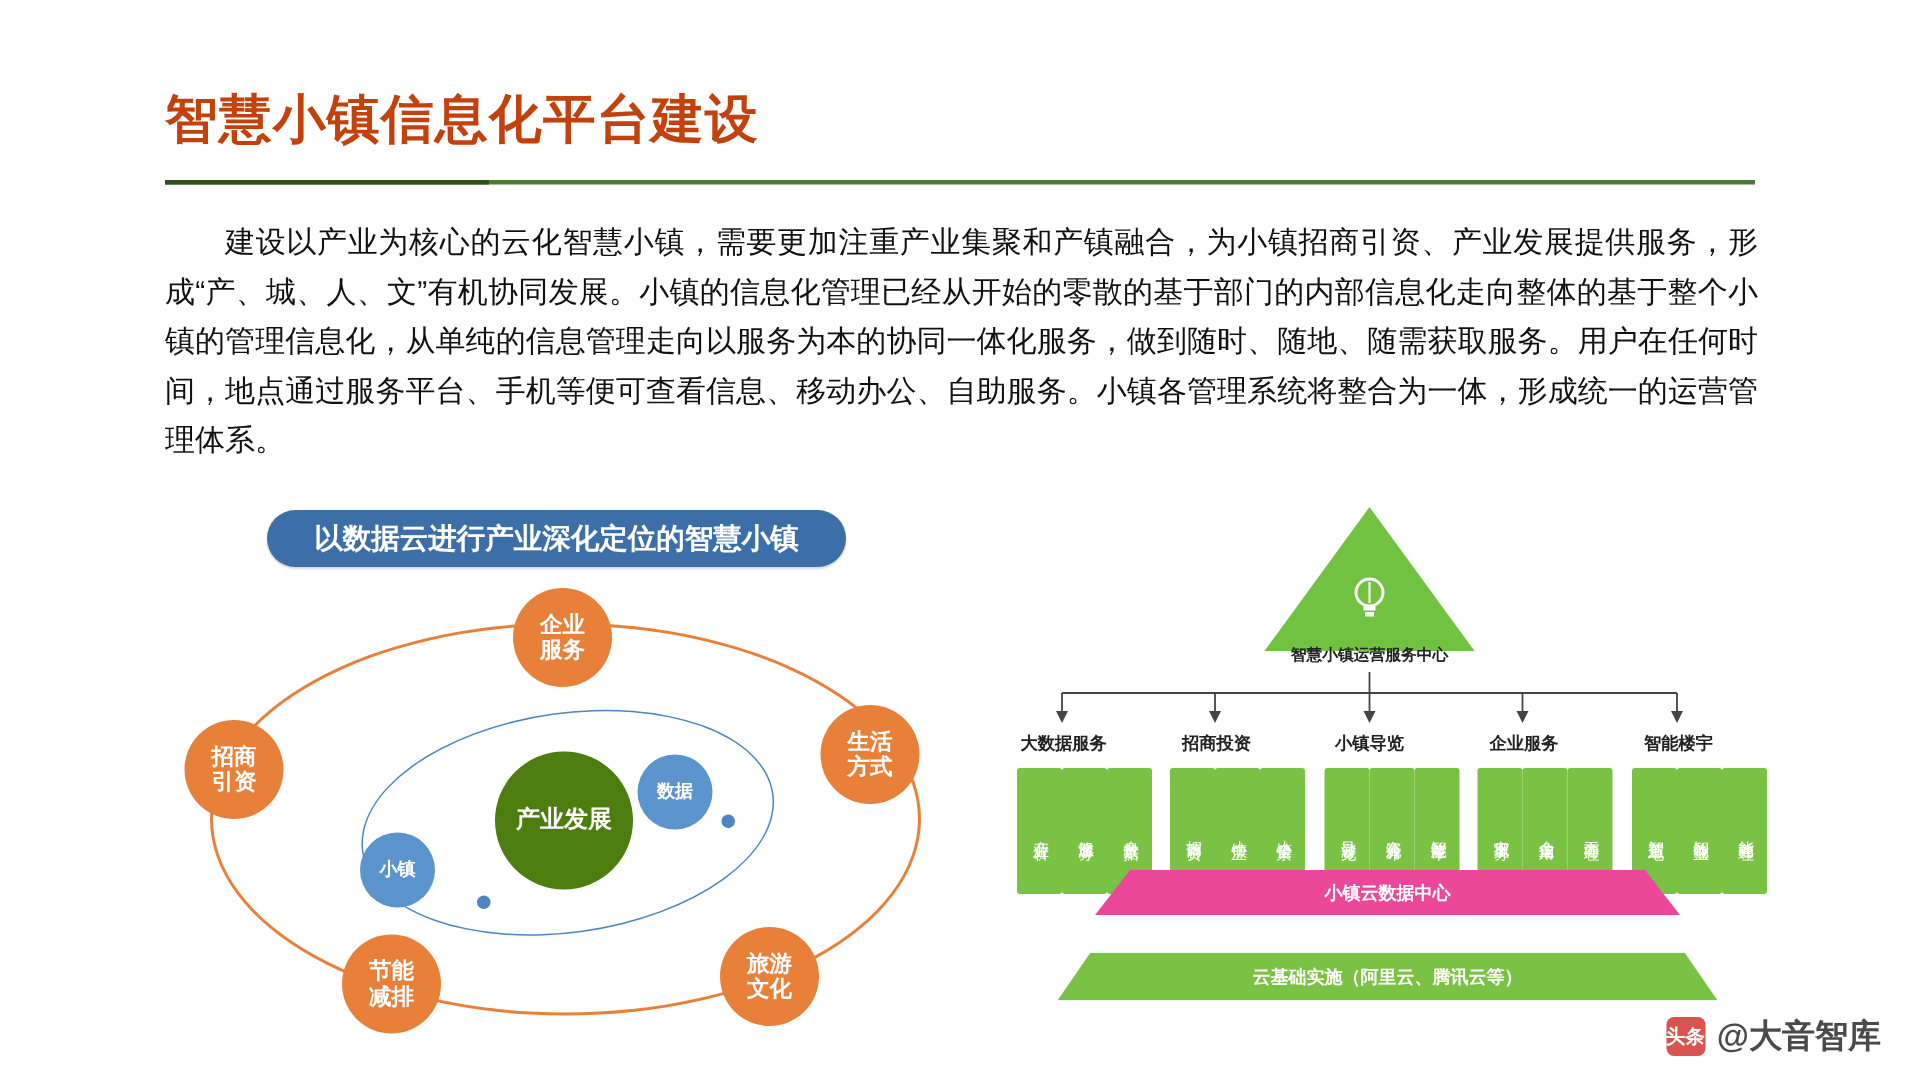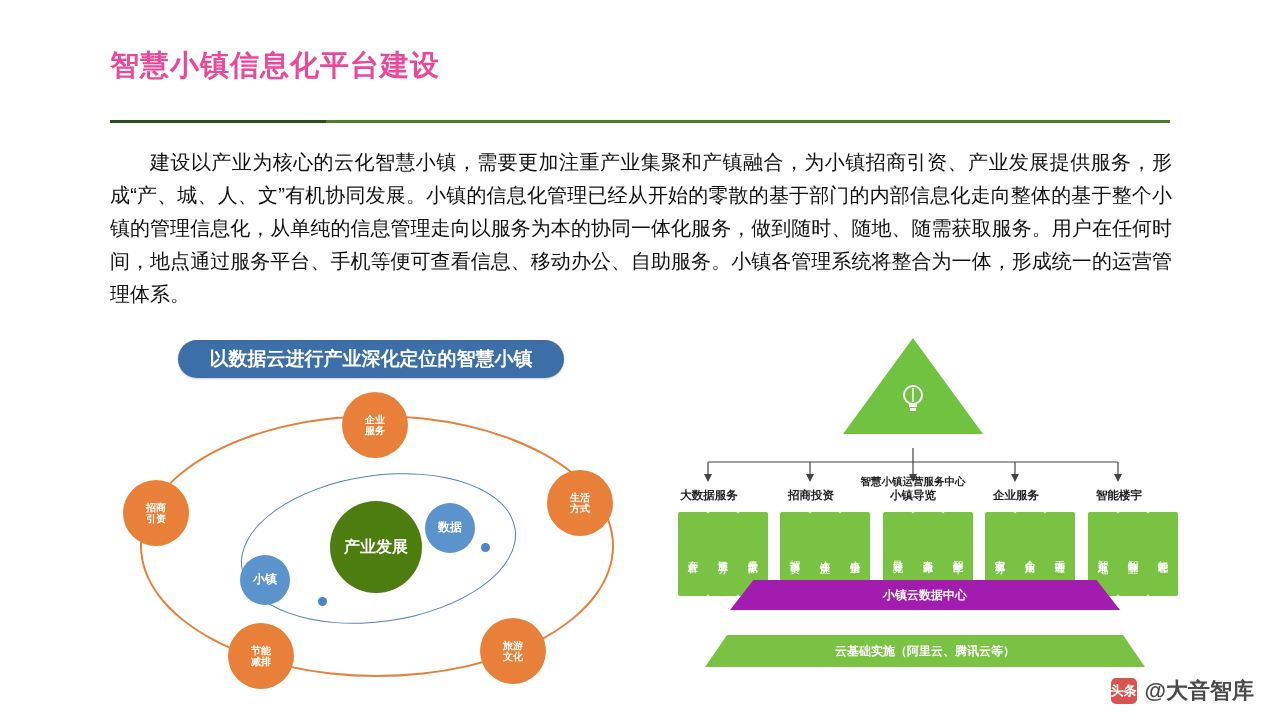--- a/index.html
+++ b/index.html
@@ -5,22 +5,22 @@
   html,body{margin:0;padding:0;}
   body{
     width:1280px;height:720px;background:#ffffff;
     font-family:"Liberation Sans","DejaVu Sans",sans-serif;
     overflow:hidden;position:relative;
   }
   .slide{position:relative;width:1280px;height:720px;}
 
   
   .title{
-    position:absolute;left:110px;top:46px;
-    font-size:29px;font-weight:bold;color:#ec4899;letter-spacing:1px;
+    position:absolute;left:110px;top:56px;
+    font-size:35px;font-weight:bold;color:#c2410c;letter-spacing:1px;
   }
   .title-rule{
     position:absolute;left:110px;top:120px;width:1060px;height:3px;background:#4f7a34;
   }
   .title-rule-dark{
     position:absolute;left:110px;top:120px;width:216px;height:3px;background:#2f4f1f;
   }
 
   
   .para{
@@ -47,53 +47,53 @@
     border:1.8px solid #4f84c4;border-radius:50%;
     transform:rotate(-8deg);
   }
   .node{
     position:absolute;border-radius:50%;
     display:flex;flex-direction:column;align-items:center;justify-content:center;
     color:#fff;font-weight:bold;text-align:center;line-height:1.15;
   }
   .node.orange{background:#e8803a;}
   .node.bluelite{background:#5b93cd;}
-  .n-big{width:66px;height:66px;font-size:10px;}
+  .n-big{width:66px;height:66px;font-size:15px;}
   .n-core{width:92px;height:92px;font-size:16px;background:#4d7c0f;}
   .n-mid{width:50px;height:50px;font-size:12px;}
   .dot{position:absolute;width:9px;height:9px;border-radius:50%;background:#4f84c4;}
 
   
   .right-panel{position:absolute;left:660px;top:330px;width:610px;height:370px;}
   .tri-wrap{position:absolute;left:183px;top:8px;width:140px;height:100px;}
   .tri{
     width:0;height:0;border-left:70px solid transparent;border-right:70px solid transparent;
     border-bottom:96px solid #72c242;
   }
   .bulb{
     position:absolute;left:50%;top:44px;transform:translateX(-50%);
     width:26px;height:34px;
   }
   .center-label{
     position:absolute;left:153px;top:100px;width:200px;text-align:center;
-    font-size:10.5px;color:#222;font-weight:bold;margin-top:45px;
+    font-size:10.5px;color:#222;font-weight:bold;
   }
   .cat-label{
     position:absolute;font-size:11.5px;color:#222;font-weight:bold;text-align:center;
   }
   .vcard{
     position:absolute;width:24px;background:#7ac243;color:#fff;
     font-size:10.5px;line-height:13px;text-align:center;
     padding:6px 3px;border-radius:2px;
     writing-mode:vertical-rl;letter-spacing:1px;
     display:flex;align-items:center;justify-content:center;
   }
   .trapz{
     position:absolute;left:70px;top:250px;width:390px;height:30px;
-    background:#a21caf;color:#fff;font-size:12px;font-weight:bold;
+    background:#ec4899;color:#fff;font-size:12px;font-weight:bold;
     display:flex;align-items:center;justify-content:center;
     clip-path:polygon(6% 0,94% 0,100% 100%,0 100%);
   }
   .trapz2{
     position:absolute;left:45px;top:305px;width:440px;height:32px;
     background:#7ac243;color:#fff;font-size:12px;font-weight:bold;
     display:flex;align-items:center;justify-content:center;
     clip-path:polygon(5% 0,95% 0,100% 100%,0 100%);
   }
   svg.lines{position:absolute;left:0;top:0;width:610px;height:370px;pointer-events:none;}

